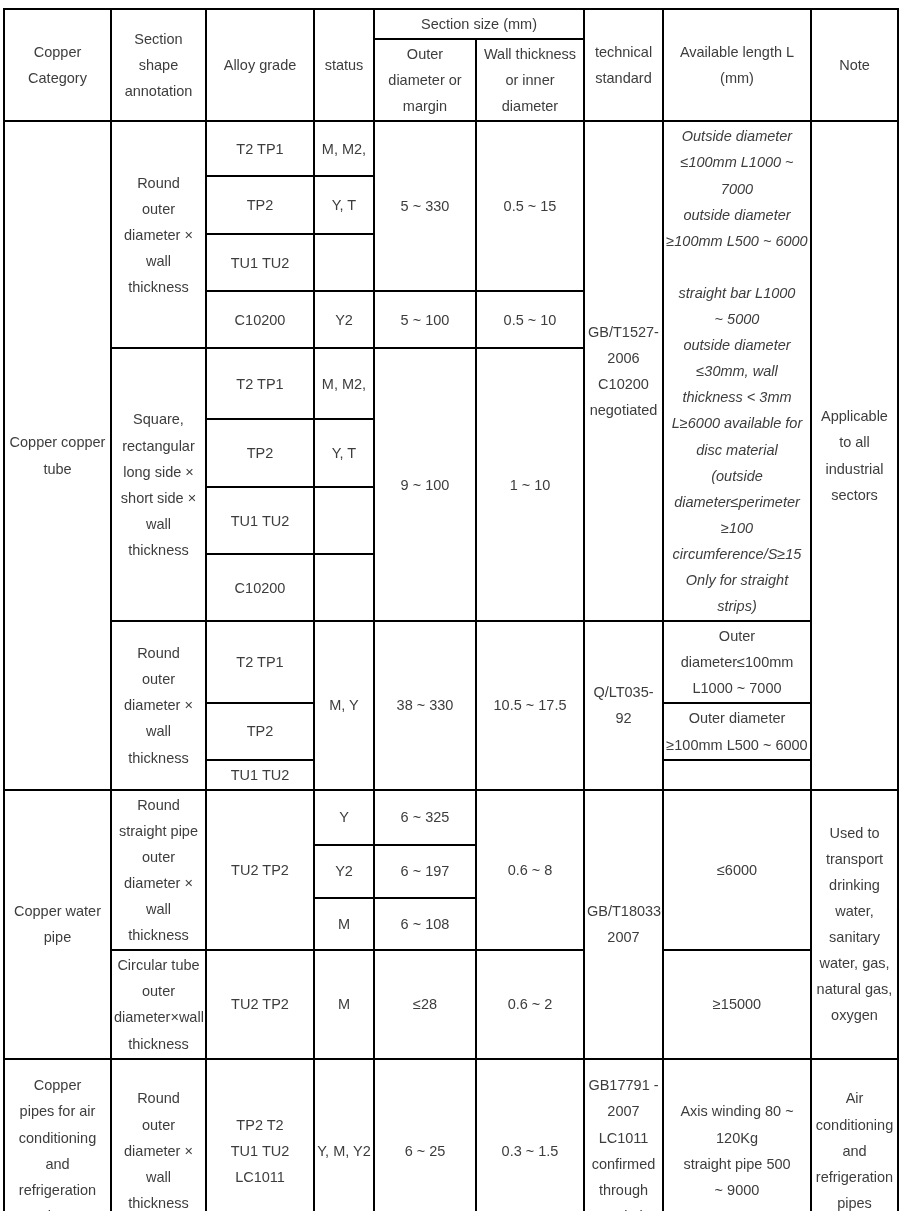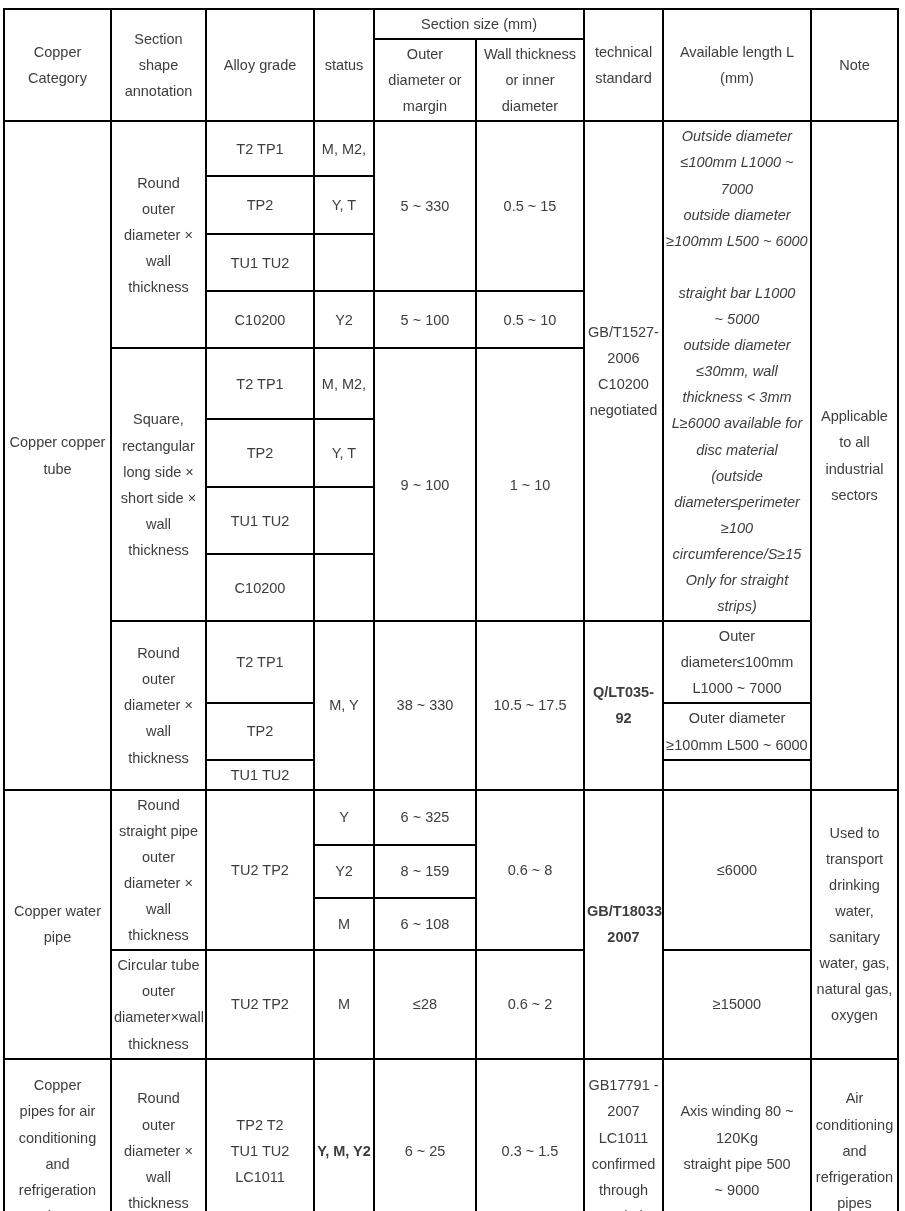--- a/index.html
+++ b/index.html
@@ -60,21 +60,21 @@
   tr.r8  { height: 67px; }
   tr.r9  { height: 81px; }
   tr.r10 { height: 55px; }
   tr.r11 { height: 25px; }
   tr.r12 { height: 47px; }
   tr.r13 { height: 45px; }
   tr.r14 { height: 45px; }
   tr.r15 { height: 105px; }
   tr.r16 { height: 184px; }
 
-  td.nowrap { white-space: nowrap; font-weight: bold; }
+  td.nowrap { white-space: nowrap; }
   td.longtext { line-height: 26px; padding: 0 1px; font-style: italic; }
 </style>
 </head>
 <body>
 
 <div class="page">
   <table class="spec">
     <colgroup>
       <col class="c1">
         <col class="c2">
@@ -232,21 +232,21 @@
 transport
 drinking
 water,
 sanitary
 water, gas,
 natural gas,
 oxygen</td>
       </tr>
       <tr class="r13">
         <td>Y2</td>
-        <td>8 ~ 159</td>
+        <td>6 ~ 197</td>
       </tr>
       <tr class="r14">
         <td>M</td>
         <td>6 ~ 108</td>
       </tr>
       <tr class="r15">
         <td>Circular tube
 outer
 diameter×wall
 thickness</td>

